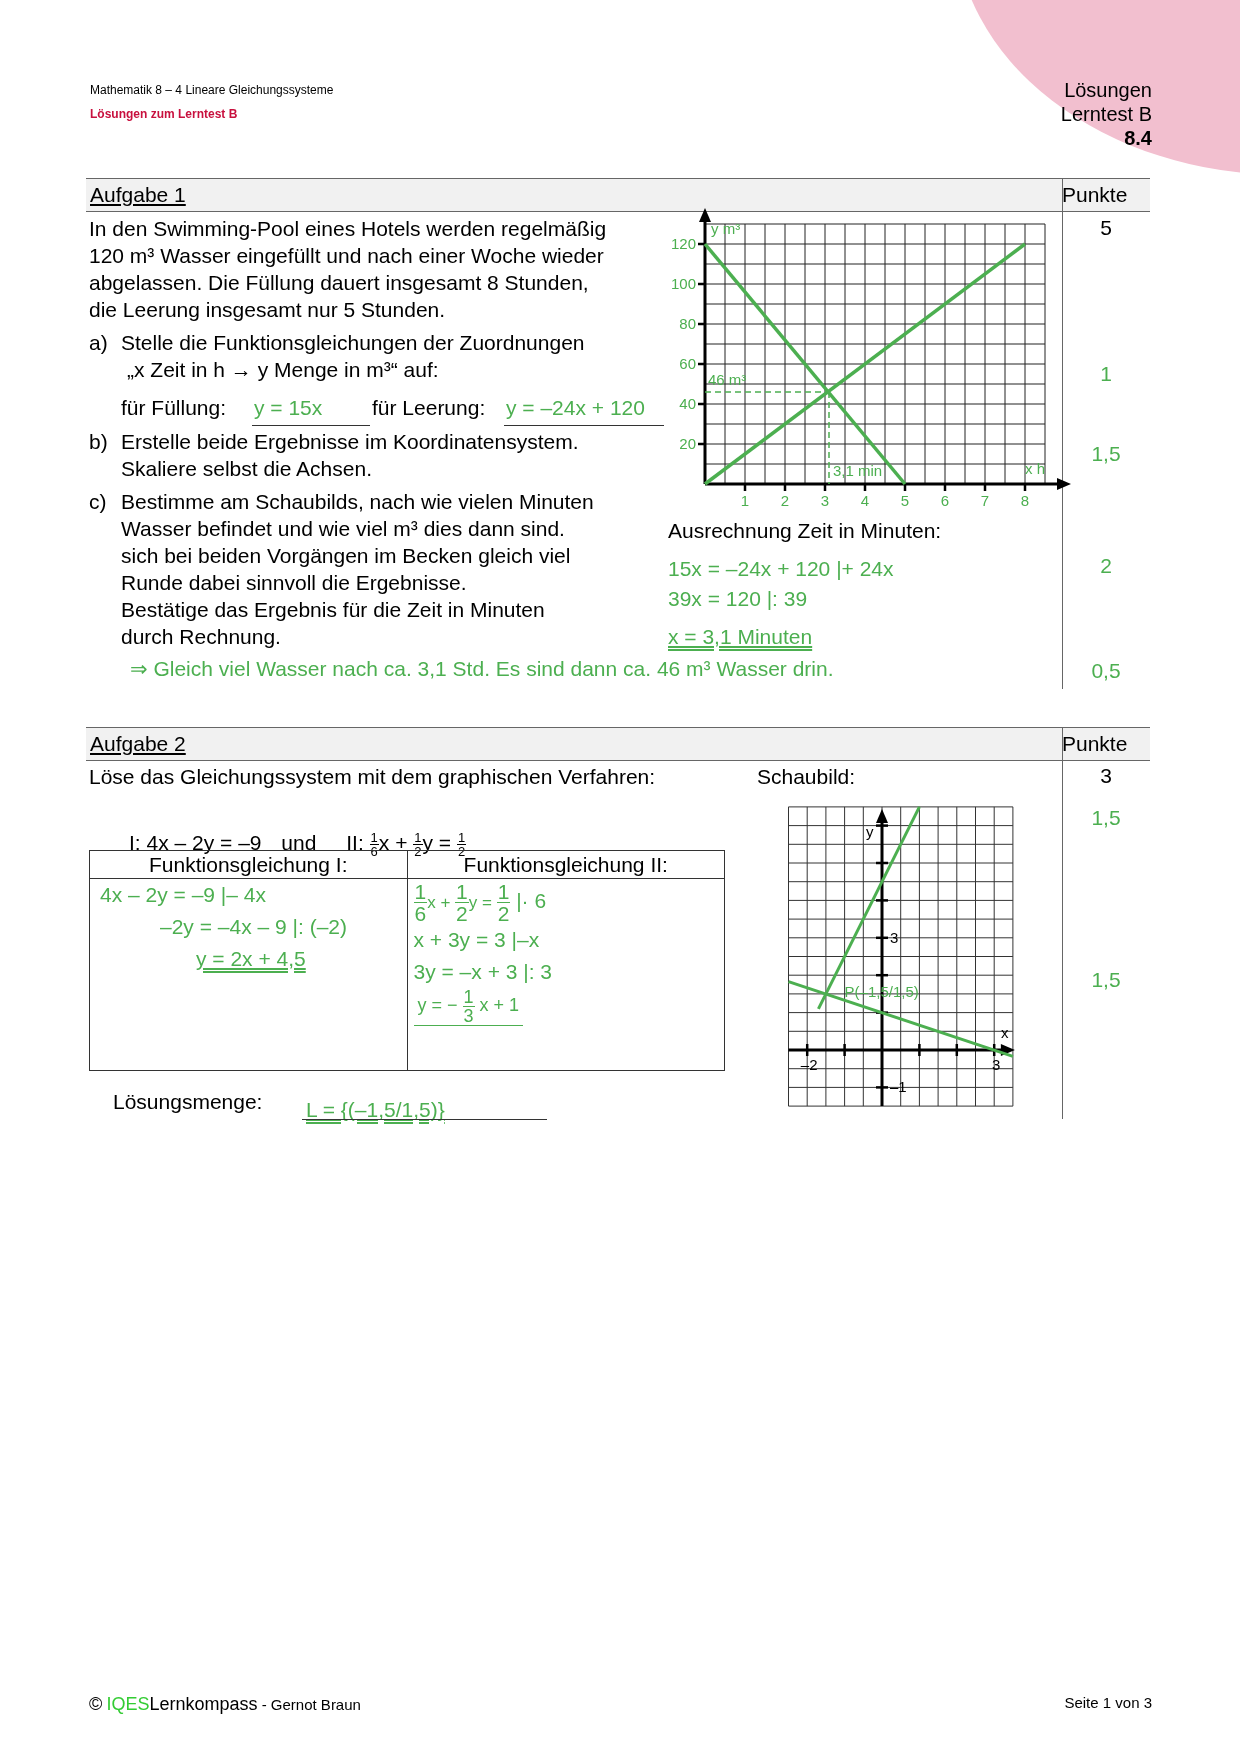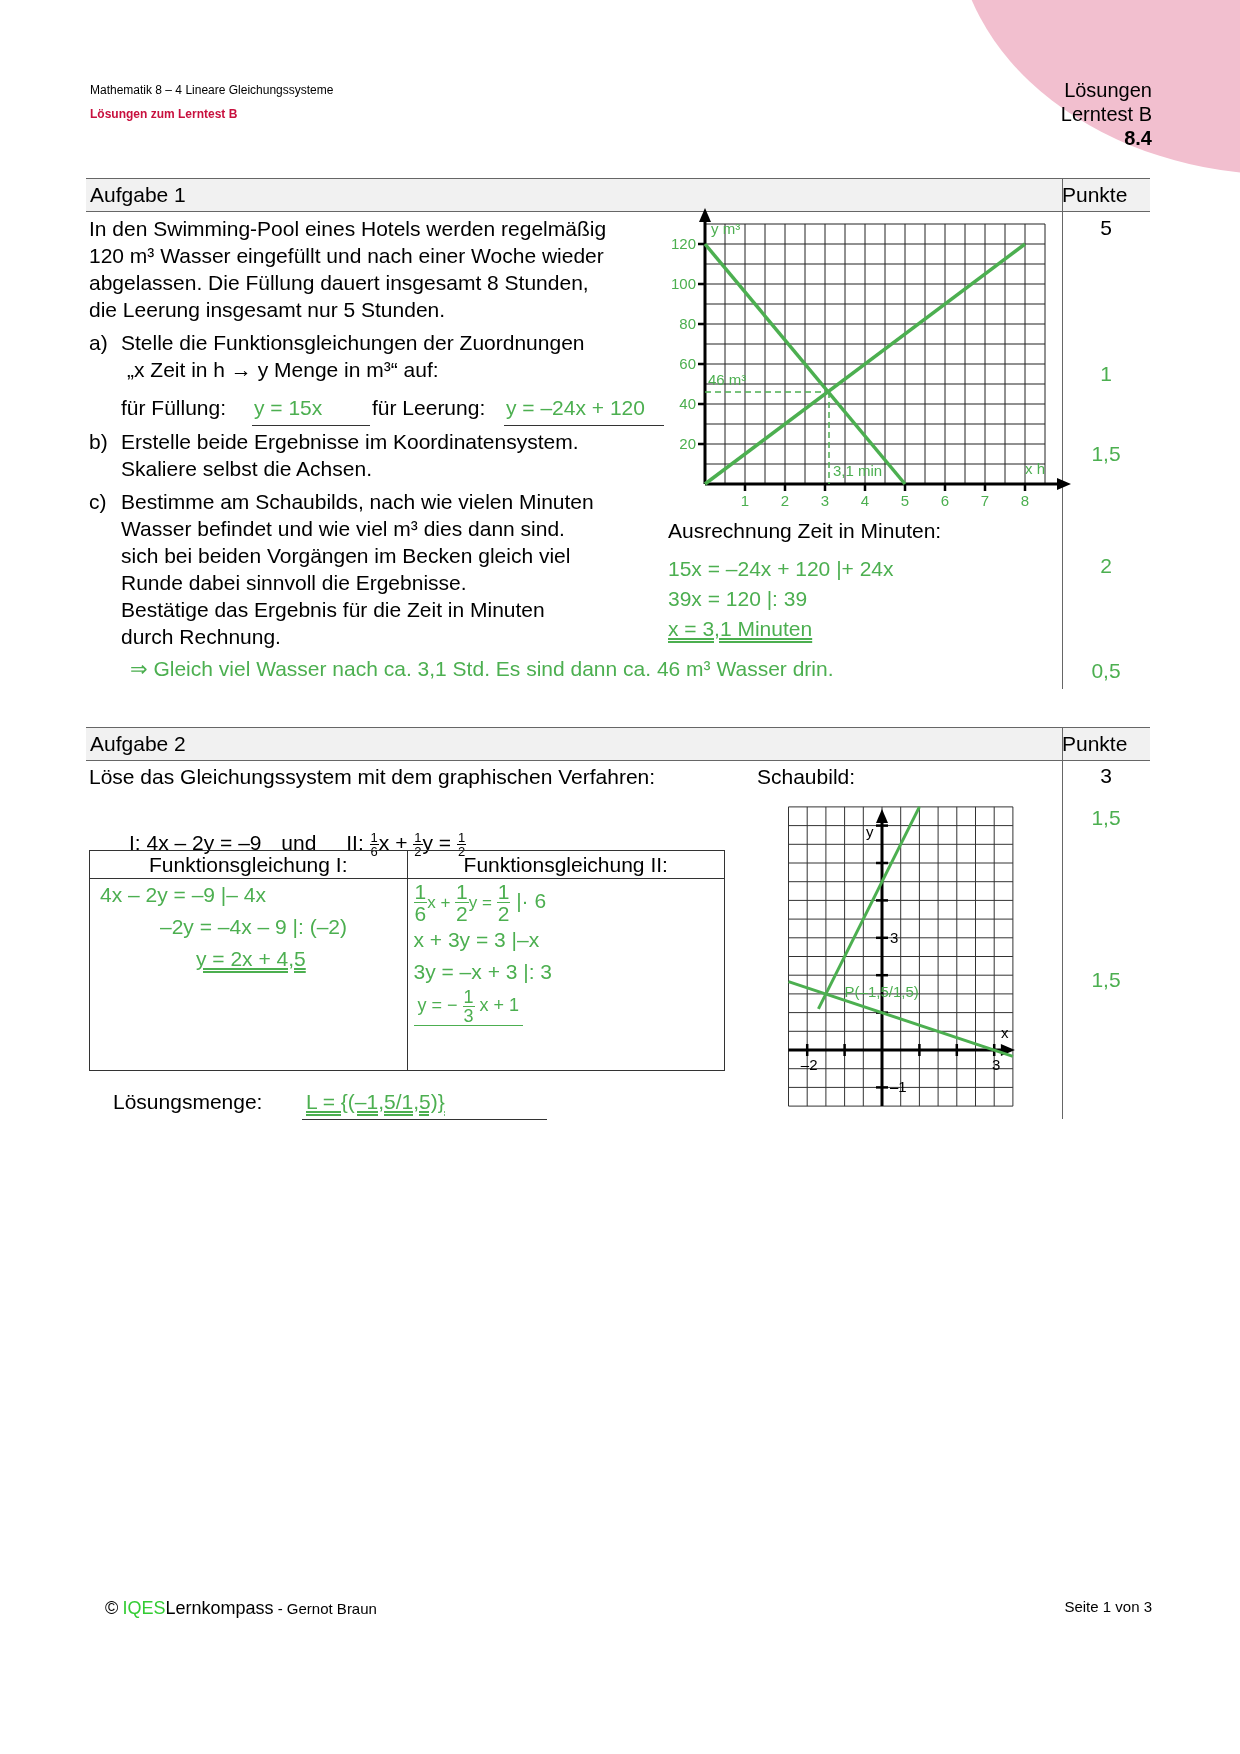--- a/index.html
+++ b/index.html
@@ -5,35 +5,35 @@
   html,body{margin:0;padding:0;}
   body{width:1240px;height:1754px;position:relative;background:#fff;font-family:"Liberation Sans",sans-serif;color:#000;overflow:hidden;}
   .abs{position:absolute;}
   .blob{position:absolute;left:955px;top:-80px;width:420px;height:255px;background:#f2bfcf;border-bottom-left-radius:330px 255px;}
   .hdr-left{left:90px;top:78px;font-size:12px;line-height:24px;}
   .hdr-left .sub{color:#c8103e;font-weight:bold;}
   .hdr-right{right:88px;top:78px;font-size:20px;line-height:24px;text-align:right;}
   .hdr-right .num{font-weight:bold;}
   .green{color:#4caf50;}
   .task-head{position:absolute;left:86px;width:1064px;height:32px;background:#f1f1f1;border-top:1.5px solid #666;border-bottom:1.5px solid #666;font-size:21px;}
-  .task-head .t{position:absolute;left:4px;top:4px;}
+  .task-head .t{position:absolute;left:4px;top:4px;text-decoration:underline;}
   .task-head .p{position:absolute;left:976px;top:4px;}
   .vline{position:absolute;left:1062px;width:0;border-left:1.5px solid #666;}
   .txt{position:absolute;font-size:21px;line-height:27px;}
   .pts{position:absolute;left:1062px;width:88px;text-align:center;font-size:21px;}
   .uline{position:absolute;border-top:1.2px solid #333;}
-  .dbl{text-decoration:underline;text-decoration-style:double;text-decoration-color:#4caf50;}
+  .dbl{text-decoration:underline;text-decoration-style:double;text-decoration-color:#4caf50;margin-top:8px;}
   table.fg{position:absolute;left:89px;top:850px;width:636px;border-collapse:collapse;font-size:21px;}
   table.fg td{border:1.5px solid #333;vertical-align:top;padding:0 6px;}
   table.fg th{border:1.5px solid #333;font-weight:normal;height:27px;padding:0;}
   .frac{display:inline-block;vertical-align:middle;text-align:center;line-height:1;}
   .frac span{display:block;}
   .frac .n{border-bottom:1px solid currentColor;padding:0 1px;}
   .frac.small{font-size:13px;}
-  .footer{position:absolute;top:1598px;font-size:15px;margin-left:16px;}
+  .footer{position:absolute;top:1694px;font-size:15px;}
 </style>
 </head>
 <body>
 
 <div class="blob"></div>
 
 <div class="abs hdr-left">
   <div>Mathematik 8 – 4 Lineare Gleichungssysteme</div>
   <div class="sub">Lösungen zum Lerntest B</div>
 </div>

